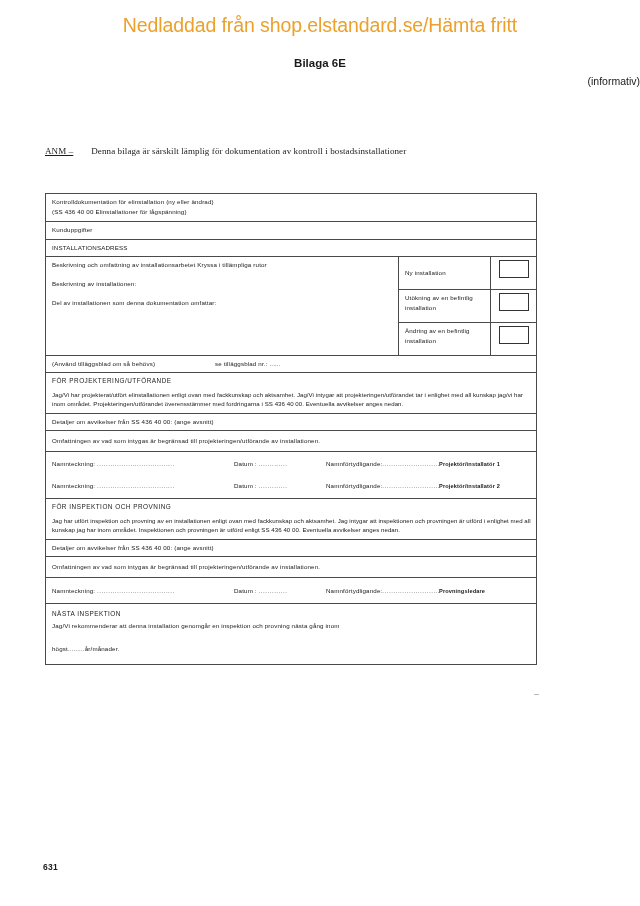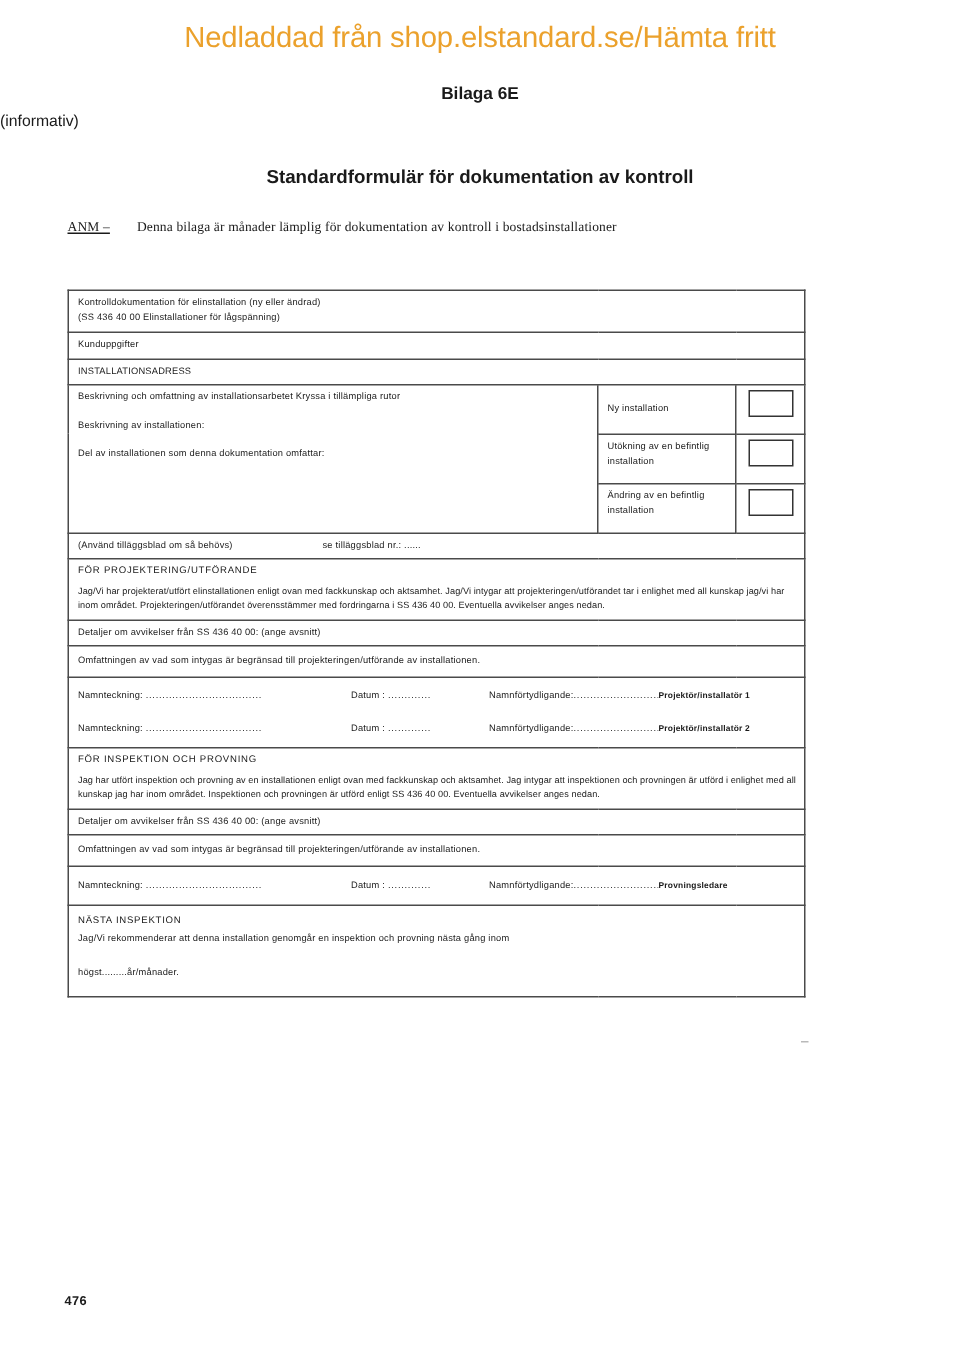--- a/index.html
+++ b/index.html
@@ -40,21 +40,21 @@
   .bilaga {
     position: absolute;
     top: 57px; left: 0; width: 640px;
     text-align: center;
     font-size: 11.5px;
     font-weight: bold;
   }
   .informativ {
     position: absolute;
     top: 75px; left: 0; width: 640px;
-    text-align: left;
+    text-align: right;
     font-size: 10.5px;
   }
   .std-title {
     position: absolute;
     top: 111px; left: 0; width: 640px;
     text-align: center;
     font-size: 12.5px;
     font-weight: bold;
   }
   .anm {
@@ -145,24 +145,23 @@
 </style>
 </head>
 <body>
 
 <div class="page">
 
   <div class="watermark">Nedladdad från shop.elstandard.se/Hämta fritt</div>
 
   <div class="bilaga">Bilaga 6E</div>
   <div class="informativ">(informativ)</div>
-  <div class="std-title">Standardformulär för dokumentation av kontroll</div>
 
   <div class="anm">
-    <span class="anm-key">ANM –</span><span>Denna bilaga är månader lämplig för dokumentation av kontroll i bostadsinstallationer</span>
+    <span class="anm-key">ANM –</span><span>Denna bilaga är särskilt lämplig för dokumentation av kontroll i bostadsinstallationer</span>
   </div>
 
 
   <table class="form-table">
     <colgroup>
       <col style="width:353px">
       <col style="width:92px">
       <col style="width:46px">
     </colgroup>
     <tbody>
@@ -261,15 +260,15 @@
           <div class="cap" style="margin-bottom:2px;">NÄSTA INSPEKTION</div>
           <div style="margin-bottom:13px;">Jag/Vi rekommenderar att denna installation genomgår en inspektion och provning nästa gång inom</div>
           <div>högst.........år/månader.</div>
         </td>
       </tr>
     </tbody>
   </table>
 
   <div class="tiny-mark"></div>
 
-  <div class="pageno">476</div>
+  <div class="pageno">631</div>
 
 </div>
 
 </body></html>

